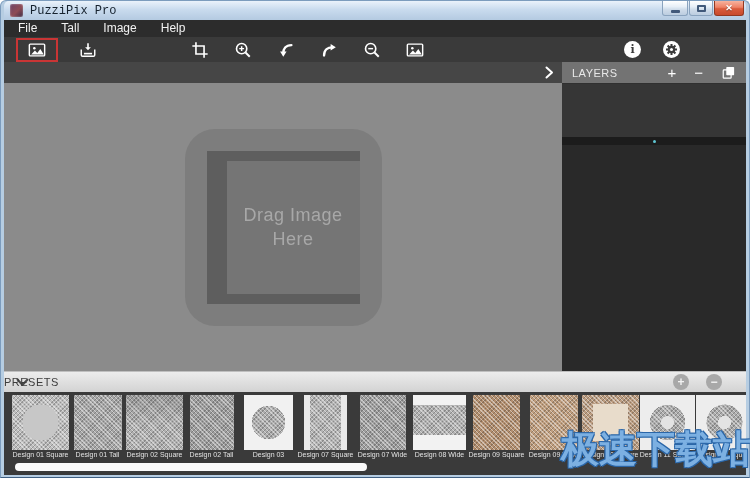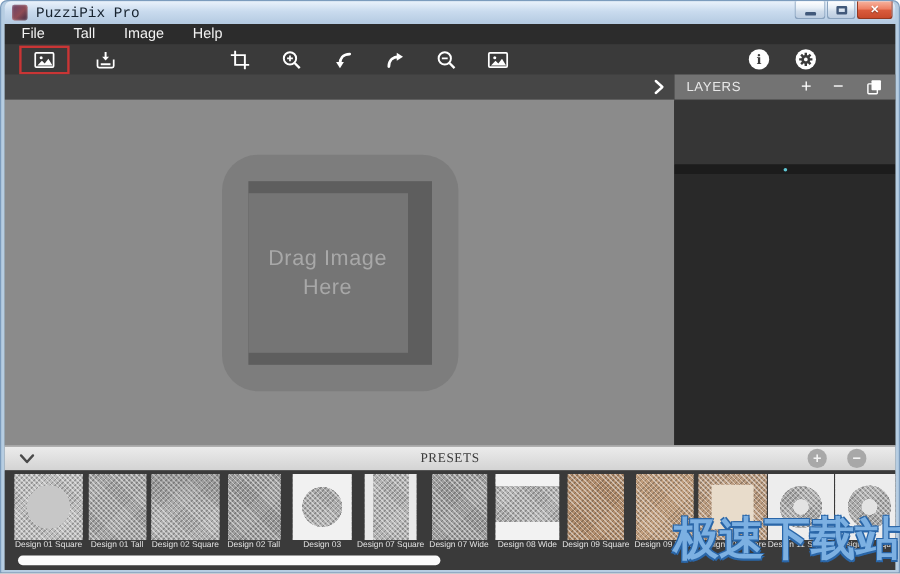--- a/index.html
+++ b/index.html
@@ -53,21 +53,21 @@
   
   .workspace{flex:1;display:flex;min-height:0;}
   .wleft{flex:1;display:flex;flex-direction:column;min-width:0;}
   .strip{height:21px;background:#464646;display:flex;align-items:center;}
   .strip .chev{margin-left:auto;margin-right:8px;background:none;border:none;cursor:pointer;
     display:flex;align-items:center;}
   .canvas{flex:1;background:#8b8b8b;display:flex;align-items:center;justify-content:center;}
   .dz-outer{width:197px;height:197px;border-radius:30px;background:#7d7d7d;
     display:flex;align-items:center;justify-content:center;cursor:pointer;}
   .dz-frame{width:153px;height:153px;background:#5e5e5e;
-    display:flex;align-items:center;justify-content:flex-start;}
+    display:flex;align-items:center;justify-content:flex-end;}
   .dz-inner{width:133px;height:133px;background:#757575;
     display:flex;align-items:center;justify-content:center;}
   .dz-text{width:112px;text-align:center;font-size:18px;line-height:1.35;
     color:#a8a8a8;letter-spacing:.5px;}
   
   .rpanel{width:184px;display:flex;flex-direction:column;background:#2a2a2a;}
   .phead{height:22px;background:#737373;border-bottom:1px solid #303030;
     display:flex;align-items:center;padding:0 10px;}
   .phead .ptitle{color:#e8e8e8;font-size:11px;letter-spacing:.5px;}
   .pbtn{background:none;border:none;color:#fff;font-size:15px;line-height:1;
@@ -78,22 +78,22 @@
     justify-content:center;cursor:row-resize;}
   .pdot{width:3px;height:3px;border-radius:50%;background:#5fc6d3;}
   .phead2{height:21px;background:#3d3d3d;border-bottom:1px solid #303030;
     display:flex;align-items:center;padding:0 10px;}
   .abody{flex:1;background:#292929;}
   
   .presetsbar{height:21px;background:linear-gradient(#ececec,#d3d3d3);
     border-top:1px solid #bfbfbf;display:flex;align-items:center;position:relative;}
   .presetsbar .chevd{margin-left:12px;background:none;border:none;cursor:pointer;
     display:flex;align-items:center;}
-  .presets-title{position:absolute;left:0;right:0;text-align:center;
-    font-size:11px;color:#3d3d3d;letter-spacing:.5px;pointer-events:none;font-family:Liberation Serif, serif;}
+  .presets-title{position:absolute;left:0;right:0;
+    font-size:11px;color:#3d3d3d;letter-spacing:.5px;pointer-events:none;}
   .pm{width:16px;height:16px;border-radius:50%;background:#a8a8a8;color:#f2f2f2;
     border:none;font-size:12px;font-weight:bold;line-height:1;cursor:pointer;
     display:flex;align-items:center;justify-content:center;flex:none;}
   .pm.plus{margin-left:auto;}
   .pm.minus{margin-left:17px;margin-right:24px;}
   
   .presetsarea{height:83px;background:#3a3a3a;position:relative;overflow:hidden;}
   .prow{display:flex;padding:3px 0 0 8px;}
   .pcell{width:57px;flex:none;display:flex;flex-direction:column;align-items:center;
     cursor:pointer;}

